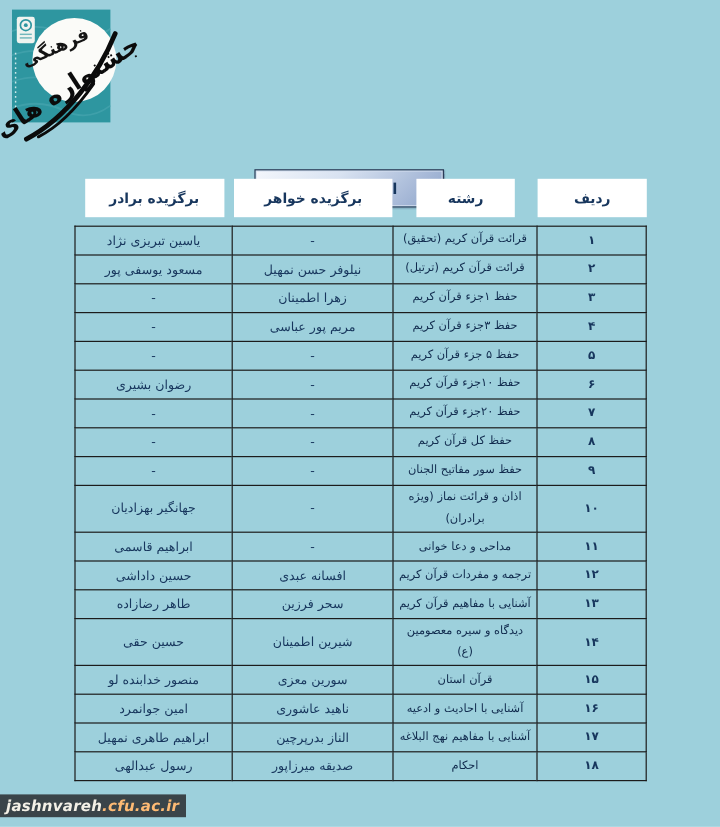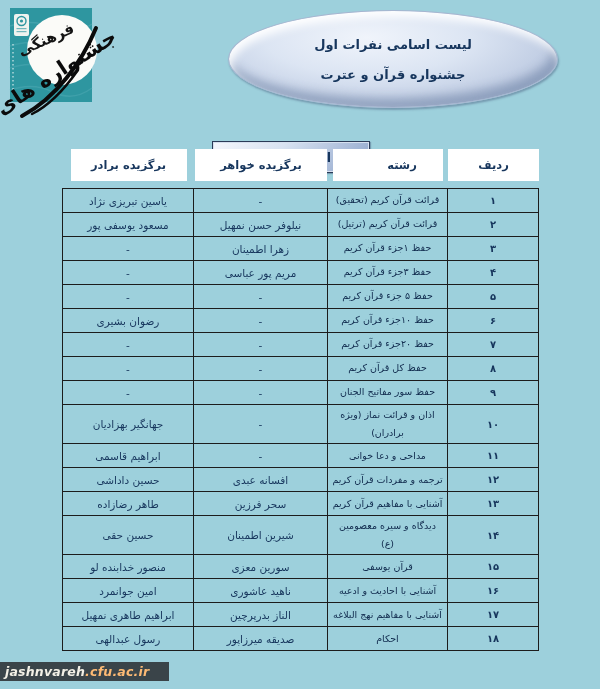--- a/index.html
+++ b/index.html
@@ -42,40 +42,40 @@
   .colheads .col{display:flex;align-items:center;justify-content:center;}
   .colheads .col.w-no{width:91px;}
   .colheads .col.w-field{width:120px;}
   .colheads .col.w-sister{width:134px;}
   .colheads .col.w-brother{width:131px;}
   .colheads .box{
     background:#ffffff;color:#17365D;font-weight:bold;font-size:11.5px;
     display:flex;align-items:center;justify-content:center;height:32px;
   }
   .w-no .box{width:111px;}
-  .w-field .box{width:82px;padding-left:28px;}
+  .w-field .box{width:82px;}
   .w-sister .box{width:132px;}
   .w-brother .box{width:116px;}
 
   
   .tablewrap{position:absolute;left:63px;top:188px;width:476px;direction:rtl;}
   table{border-collapse:collapse;table-layout:fixed;width:476px;}
   td{
     border:1px solid #1C1C1C;
     text-align:center;vertical-align:middle;
     color:#17365D;height:21px;padding:1px 3px;
     background:transparent;
   }
   td.c-no{font-size:10px;font-weight:bold;}
   td.c-field{font-size:9.5px;font-weight:normal;color:#102A4D;white-space:pre-line;line-height:1.9;}
   td.c-sister,td.c-brother{font-size:10.5px;font-weight:normal;white-space:nowrap;}
 
   
   .footer{
-    position:absolute;left:0;top:662px;height:19px;padding:0 20px 0 5px;
+    position:absolute;left:0;top:662px;height:19px;padding:0 6px 0 5px;
     background:#3A4449;display:flex;align-items:center;
     font-size:12.5px;font-weight:bold;font-style:italic;letter-spacing:.2px;
   }
   .footer .w{color:#F3F0E6;}
   .footer .o{color:#fdba74;}
 </style>
 </head>
 <body>
 
 <div class="page">
@@ -94,24 +94,20 @@
       <rect x="8.5" y="25" width="10" height="1.2" fill="#2E96A0" opacity="0.65"></rect>
       <line x1="5" y1="38" x2="5" y2="90" stroke="#CFE8EA" stroke-width="1.2" stroke-dasharray="1.5,2.5"></line>
       <circle cx="54" cy="44" r="35" fill="#FBFBF8"></circle>
       <text x="40" y="38" font-size="15" font-weight="bold" fill="#141414" font-family="DejaVu Sans, sans-serif" text-anchor="middle" transform="rotate(-24 40 38)" direction="rtl">فرهنگی</text>
       <text x="52" y="72" font-size="21" font-weight="bold" fill="#0B0B0B" font-family="DejaVu Sans, sans-serif" text-anchor="middle" transform="rotate(-33 52 72)" direction="rtl">جشنواره های</text>
       <path d="M88,22 C74,56 48,92 14,110" stroke="#0B0B0B" stroke-width="4" fill="none" stroke-linecap="round"></path>
       <path d="M70,64 C56,84 40,100 24,108" stroke="#0B0B0B" stroke-width="2.5" fill="none" stroke-linecap="round"></path>
     </svg>
   </div>
 
-  <div class="oval">
-    <div class="t">لیست اسامی نفرات اول</div>
-    <div class="t">جشنواره قرآن و عترت</div>
-  </div>
 
   <div class="province">استان اردبیل</div>
 
   <div class="colheads">
     <div class="col w-no">
       <div class="box">ردیف</div>
     </div>
     <div class="col w-field">
       <div class="box">رشته</div>
     </div>
@@ -227,21 +223,21 @@
 
           <tr>
             <td class="c-no">۱۴</td>
             <td class="c-field">دیدگاه و سیره معصومین (ع)</td>
             <td class="c-sister">شیرین اطمینان</td>
             <td class="c-brother">حسین حقی</td>
           </tr>
 
           <tr>
             <td class="c-no">۱۵</td>
-            <td class="c-field">قرآن یوسفی</td>
+            <td class="c-field">قرآن استان</td>
             <td class="c-sister">سورین معزی</td>
             <td class="c-brother">منصور خدابنده لو</td>
           </tr>
 
           <tr>
             <td class="c-no">۱۶</td>
             <td class="c-field">آشنایی با احادیث و ادعیه</td>
             <td class="c-sister">ناهید عاشوری</td>
             <td class="c-brother">امین جوانمرد</td>
           </tr>

